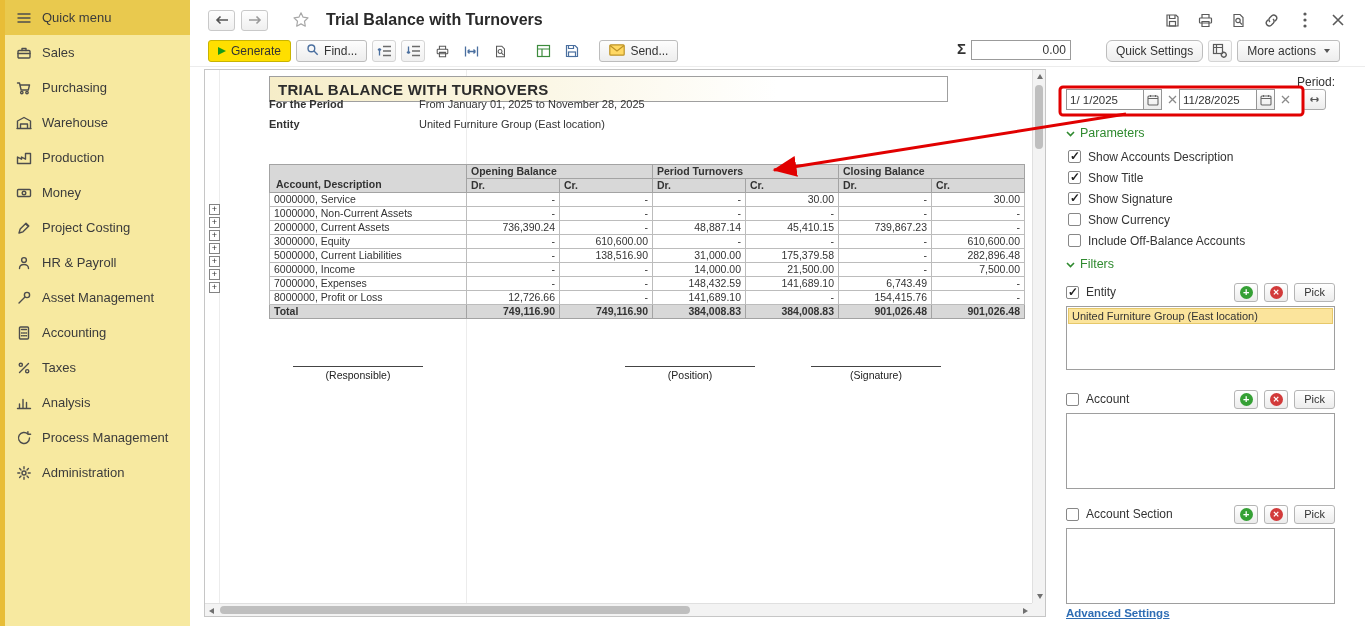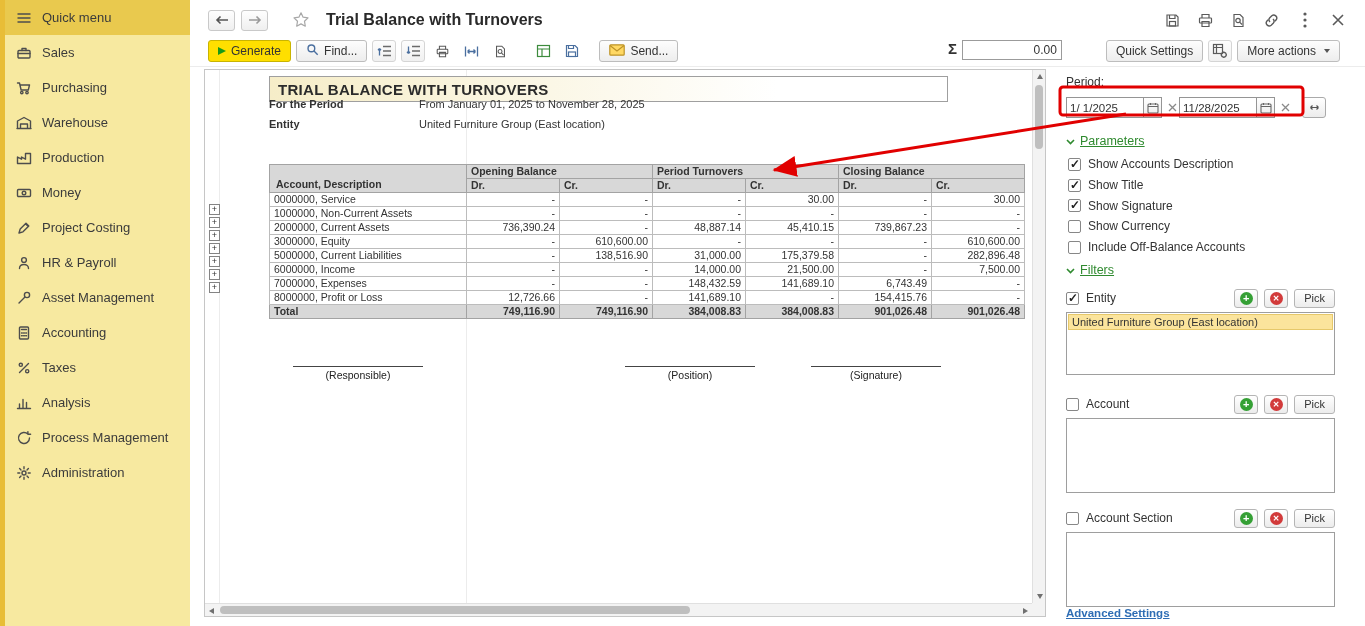--- a/index.html
+++ b/index.html
@@ -25,21 +25,21 @@
   .hicon { width: 27px; height: 24px; display: flex; align-items: center; justify-content: center; border-radius: 3px; cursor: pointer; }
 
   .toolbar { height: 27px; display: flex; gap: 5px; padding: 0 25px 0 18px; border-bottom: 1px solid #ececec; }
   .btn { height: 22px; border: 1px solid #bdbdbd; border-radius: 3px; background: linear-gradient(#fdfdfd,#ededed); display: inline-flex; align-items: center; gap: 5px; padding: 0 9px; font-size: 12px; color: #333; cursor: pointer; white-space: nowrap; }
   .btn.generate { background: #ffdf00; border-color: #c9b400; }
   .playicon { width: 0; height: 0; border-top: 4.5px solid transparent; border-bottom: 4.5px solid transparent; border-left: 8px solid #189a18; }
   .ibtn { min-width: 24px; height: 22px; display: flex; align-items: center; justify-content: center; border-radius: 3px; border: 1px solid transparent; cursor: pointer; padding: 0 2px; }
   .ibtn.boxed { border-color: #d5d5d5; background: linear-gradient(#fdfdfd,#f0f0f0); }
   .sigma { font-size: 15px; font-weight: bold; color: #333; margin-left: auto; }
   .sumfield { width: 100px; height: 20px; border: 1px solid #9b9b9b; text-align: right; font-size: 12px; padding: 0 4px; font-family: inherit; color: #333; }
-  .qs { margin-left: 39px; }
+  .qs { margin-left: 30px; border-radius: 6px; }
   .caret { width: 0; height: 0; border-left: 3.5px solid transparent; border-right: 3.5px solid transparent; border-top: 4px solid #555; margin-left: 3px; }
 
   
   .content { flex: 1; display: flex; align-items: flex-start; padding: 2px 0 0 14px; gap: 12px; min-height: 0; }
 
   
   .report { width: 842px; height: 548px; flex: none; border: 1px solid #c6c6c6; position: relative; background: #fff; overflow: hidden; }
   .vline { position: absolute; top: 0; bottom: 13px; width: 1px; background: #ececec; z-index: 0; }
   .rtitle { position: absolute; left: 64px; top: 6px; width: 679px; height: 26px; border: 1px solid #9f9f9f; background: linear-gradient(90deg,#f6edc8,#ffffff 75%); display: flex; align-items: center; padding: 0 8px; font-size: 15px; font-weight: bold; color: #2b2b2b; letter-spacing: .3px; z-index: 1; }
   .mrow { position: absolute; left: 64px; font-size: 11px; z-index: 1; white-space: nowrap; }
@@ -62,29 +62,29 @@
   .sbarrow { position: absolute; width: 13px; height: 13px; display: flex; align-items: center; justify-content: center; cursor: pointer; }
   .tri-up { width: 0; height: 0; border-left: 3.5px solid transparent; border-right: 3.5px solid transparent; border-bottom: 5px solid #707070; }
   .tri-down { width: 0; height: 0; border-left: 3.5px solid transparent; border-right: 3.5px solid transparent; border-top: 5px solid #707070; }
   .tri-left { width: 0; height: 0; border-top: 3.5px solid transparent; border-bottom: 3.5px solid transparent; border-right: 5px solid #707070; }
   .tri-right { width: 0; height: 0; border-top: 3.5px solid transparent; border-bottom: 3.5px solid transparent; border-left: 5px solid #707070; }
   .vthumb { position: absolute; left: 2px; right: 2px; top: 15px; height: 64px; background: #bfbfbf; border-radius: 5px; cursor: pointer; }
   .hthumb { position: absolute; top: 2px; bottom: 2px; left: 15px; width: 470px; background: #bfbfbf; border-radius: 5px; cursor: pointer; }
 
   
   .panel { flex: 1; height: 554px; display: flex; flex-direction: column; padding: 4px 30px 0 8px; font-size: 12px; min-width: 0; }
-  .plabel { margin: 2px 0 8px; }
+  .plabel { margin: 2px 0 0; text-align: right; }
   .daterow { display: flex; align-items: center; margin-bottom: 10px; }
   .dgrp { display: flex; align-items: center; }
   .dgrp + .dgrp { }
   .dinput { width: 78px; height: 21px; border: 1px solid #959595; font-size: 11.5px; padding: 0 3px; font-family: inherit; color: #333; }
   .calbtn { width: 18px; height: 21px; border: 1px solid #959595; border-left: none; background: linear-gradient(#fff,#ececec); display: flex; align-items: center; justify-content: center; cursor: pointer; }
   .clrbtn { width: 14px; height: 14px; margin-left: 3px; display: flex; align-items: center; justify-content: center; cursor: pointer; }
   .perbtn { width: 24px; height: 21px; margin-left: 10px; border: 1px solid #aaa; border-radius: 3px; background: linear-gradient(#fff,#ececec); display: flex; align-items: center; justify-content: center; cursor: pointer; }
-  .sechead { display: flex; align-items: center; gap: 5px; color: #2f8a2f; margin: 6px 0; font-size: 12.5px; cursor: pointer; text-decoration: underline; }
+  .sechead { display: flex; align-items: center; gap: 5px; color: #2f8a2f; margin: 6px 0; font-size: 12.5px; cursor: pointer; }
   .chkrow { display: flex; align-items: center; gap: 7px; height: 21px; padding-left: 2px; cursor: pointer; }
   .cb { width: 13px; height: 13px; border: 1px solid #878787; border-radius: 2px; background: #fff; position: relative; flex: none; }
   .cb.on::after { content: "\2713"; position: absolute; left: 1px; top: -2px; font-size: 12px; font-weight: bold; color: #222; }
   .frow { display: flex; align-items: center; gap: 6px; height: 22px; margin-top: 4px; }
   .frow .chkrow { flex: 1; height: 22px; padding-left: 0; }
   .frow.account { margin-top: 18px; }
   .frow.section { margin-top: 14px; }
   .cbtn { width: 24px; height: 19px; border: 1px solid #b5b5b5; border-radius: 3px; background: linear-gradient(#fff,#ececec); display: flex; align-items: center; justify-content: center; flex: none; cursor: pointer; }
   .plus { width: 13px; height: 13px; border-radius: 50%; background: #35a035; color: #fff; font-size: 11px; line-height: 12px; text-align: center; font-weight: bold; }
   .plus::after { content: "+"; }

